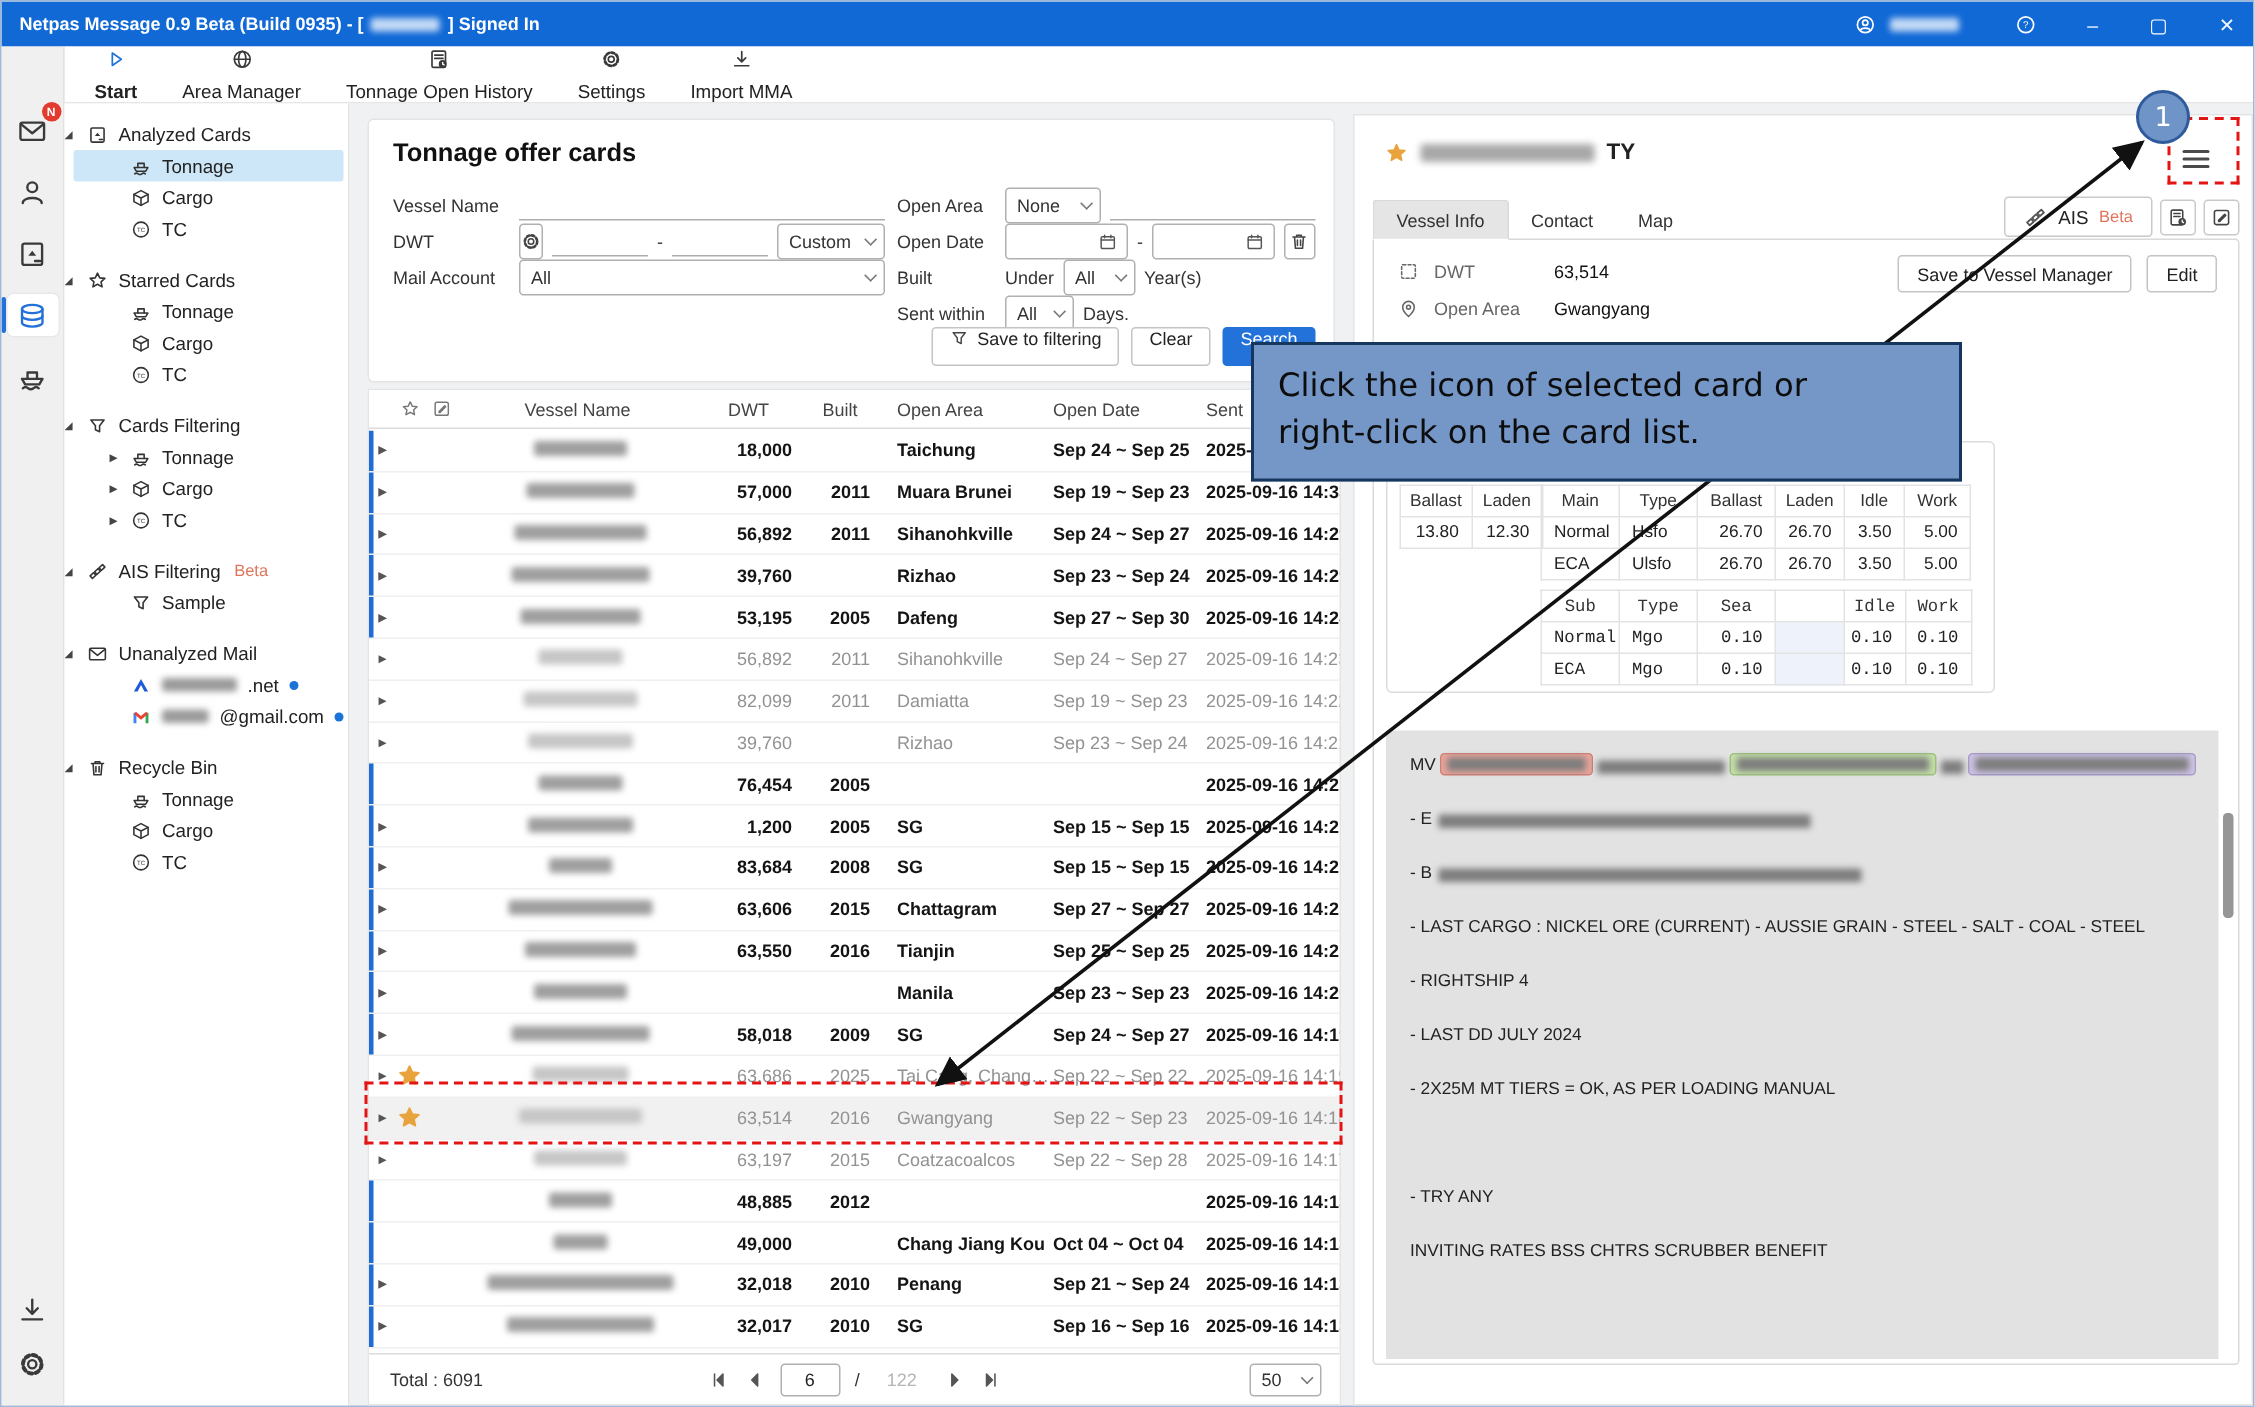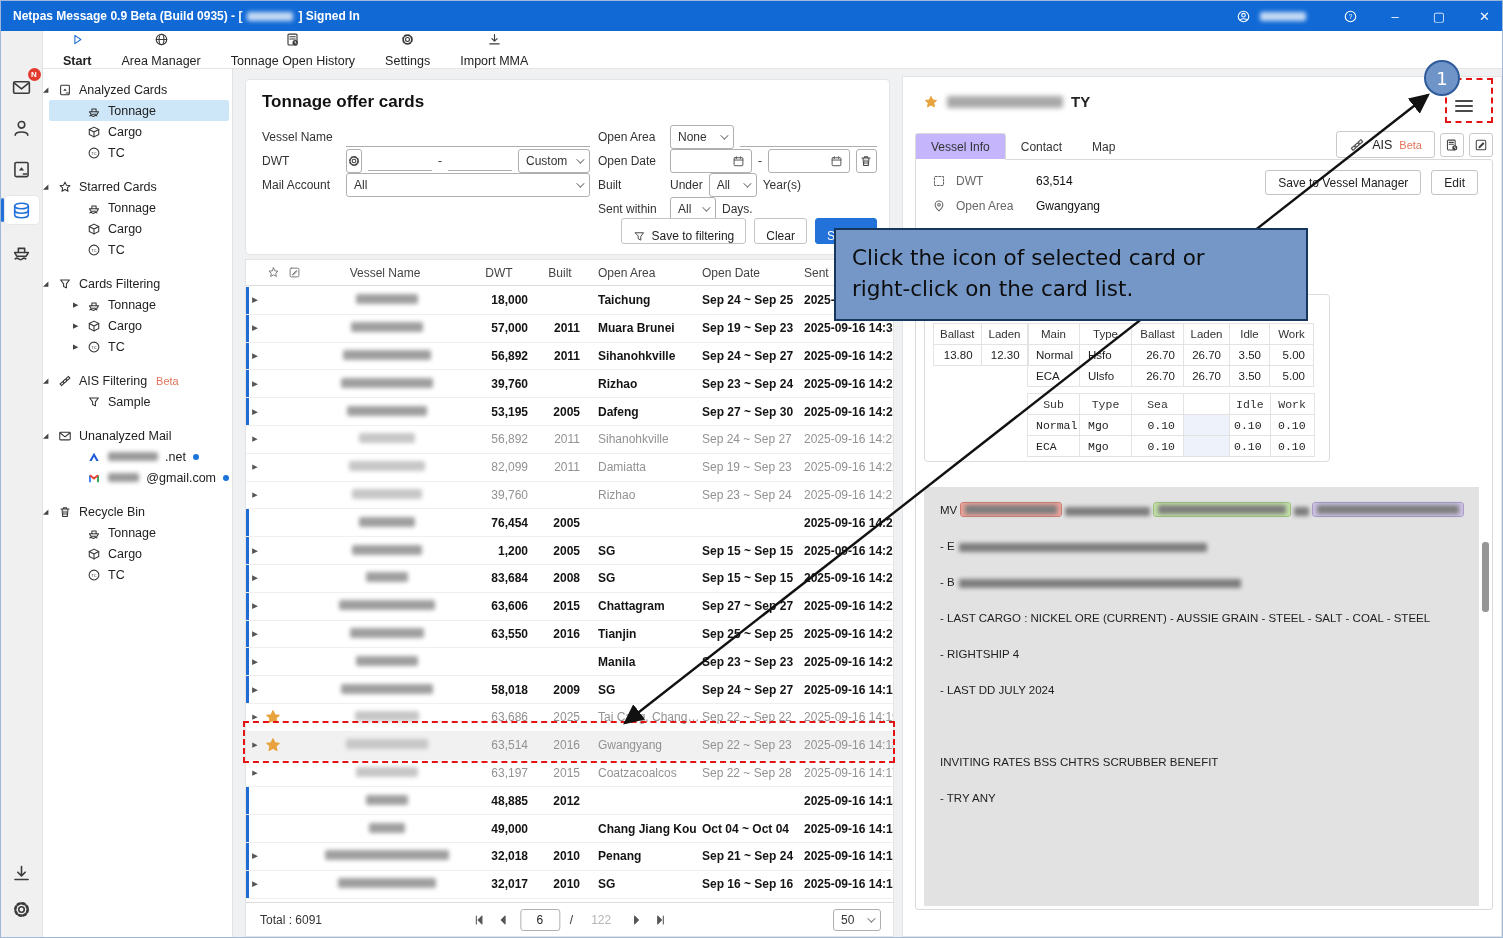--- a/index.html
+++ b/index.html
@@ -68,21 +68,21 @@
   .u-input { flex:1; height:20px; border-bottom:1px solid #adadad; }
   .u-input.w64 { flex:none; width:64px; }
   .sel { border:1px solid #b0b0b0; border-radius:3px; height:24px; display:flex; align-items:center;
          padding:0 7px; gap:9px; background:#fff; }
   .chev { width:6px; height:6px; border-right:1.4px solid #777; border-bottom:1.4px solid #777; transform:rotate(45deg) translateY(-2px); flex:none; }
   .icon-btn { width:26px; height:24px; border:1px solid #b0b0b0; border-radius:3px; display:flex; align-items:center; justify-content:center; background:#fff; }
   .icon-btn .icon { width:14px; height:14px; color:#444; }
   .date-box { width:92px; height:24px; border:1px solid #b0b0b0; border-radius:3px; display:flex; align-items:center; justify-content:flex-end; padding:0 6px; }
   .date-box .icon { width:13px; height:13px; color:#555; }
   .fc-buttons { position:absolute; right:12px; bottom:10px; display:flex; gap:8px; align-items:center; }
-  .btn { height:26px; border:1px solid #c4c4c4; border-radius:3px; background:#fff; display:flex; align-items:flex-end;
+  .btn { height:26px; border:1px solid #c4c4c4; border-radius:3px; background:#fff; display:flex; align-items:flex-start;
          gap:6px; padding:0 11px; font-size:12px; color:#222; }
   .btn .icon { width:13px; height:13px; color:#444; }
   .btn.primary { background:#2272d9; border-color:#2272d9; color:#fff; }
 
   
   .table-card { position:absolute; left:244px; top:258px; width:649px; bottom:0; background:#fff; border:1px solid #e4e4e4; }
   .thead { height:26px; display:flex; align-items:center; border-bottom:1px solid #dcdcdc; font-size:12px; color:#444; }
   .tc-exp { width:18px; flex:none; text-align:center; font-size:7px; color:#555; }
   .tc-star { width:18px; flex:none; display:flex; justify-content:center; }
   .tc-flag { width:24px; flex:none; display:flex; justify-content:center; }
@@ -115,21 +115,21 @@
   
   .detail { position:absolute; left:901px; top:75px; right:0; bottom:0; background:#fff; border:1px solid #e4e4e4; }
   .d-head { position:absolute; left:20px; top:16px; display:flex; align-items:center; gap:8px; }
   .d-head .icon { width:16px; height:16px; }
   .d-name-blur { display:inline-block; width:116px; height:12px; background:#a8a8a8; filter:blur(2.5px); border-radius:2px; }
   .d-name-suffix { font-size:15px; font-weight:700; color:#222; }
   .hamburger { position:absolute; right:26px; top:20px; width:22px; height:18px; display:flex; flex-direction:column; justify-content:space-between; padding:3px 2px; }
   .hamburger i { display:block; height:1.8px; background:#4a4a4a; border-radius:1px; }
   .d-tabs { position:absolute; left:12px; top:56px; right:8px; height:27px; display:flex; align-items:flex-end; }
   .d-tab { height:27px; display:flex; align-items:center; padding:0 15px; font-size:12px; color:#333; }
-  .d-tab.active { background:#c4b5fd; border:1px solid #d9d9d9; border-bottom:1px solid #fff; border-radius:3px 3px 0 0; position:relative; z-index:2; }
+  .d-tab.active { background:#e5e5e5; border:1px solid #d9d9d9; border-bottom:1px solid #fff; border-radius:3px 3px 0 0; position:relative; z-index:2; }
   .d-tab-right { margin-left:auto; display:flex; align-items:center; gap:5px; padding-bottom:2px; }
   .ais-btn { height:27px; border:1px solid #c9c9c9; border-radius:3px; display:flex; align-items:center; gap:7px; padding:0 12px; font-size:12.5px; color:#222; background:#fff; }
   .ais-btn .icon { width:16px; height:16px; color:#555; }
   .ais-beta { color:#e0755c; font-size:11px; }
   .sq-btn { width:24px; height:24px; border:1px solid #c9c9c9; border-radius:3px; display:flex; align-items:center; justify-content:center; background:#fff; }
   .sq-btn .icon { width:14px; height:14px; color:#444; }
   .d-box { position:absolute; left:12px; right:8px; top:82px; height:751px; border:1px solid #d9d9d9; border-radius:0 3px 3px 3px; background:#fff; }
   .d-fields { position:absolute; left:16px; top:14px; display:flex; flex-direction:column; gap:11px; }
   .d-frow { display:flex; align-items:center; gap:10px; font-size:12px; }
   .d-frow .icon { width:14px; height:14px; color:#666; }
@@ -1132,27 +1132,30 @@
           <div class="mline">
             <span>- LAST CARGO : NICKEL ORE (CURRENT) - AUSSIE GRAIN - STEEL - SALT - COAL - STEEL</span>
           </div>
           <div class="mline">
             <span>- RIGHTSHIP 4</span>
           </div>
           <div class="mline">
             <span>- LAST DD JULY 2024</span>
           </div>
           <div class="mline">
+            <span>- 2X25M MT TIERS = OK, AS PER LOADING MANUAL</span>
+          </div>
+          <div class="mline">
             <span></span>
           </div>
           <div class="mline">
-            <span>INVITING RATES BSS CHTRS SCRUBBER BENEFIT</span>
+            <span>- TRY ANY</span>
           </div>
           <div class="mline">
-            <span>- TRY ANY</span>
+            <span>INVITING RATES BSS CHTRS SCRUBBER BENEFIT</span>
           </div>
         </div>
       <div class="mail-scroll"></div>
     </div>
   </div>
 
   <svg class="arrow-svg">
     <defs>
       <marker id="ah-end" markerWidth="9" markerHeight="9" refX="7.5" refY="4" orient="auto">
         <path d="M0 0 L8.5 4 L0 8 Z" fill="#111"></path>

